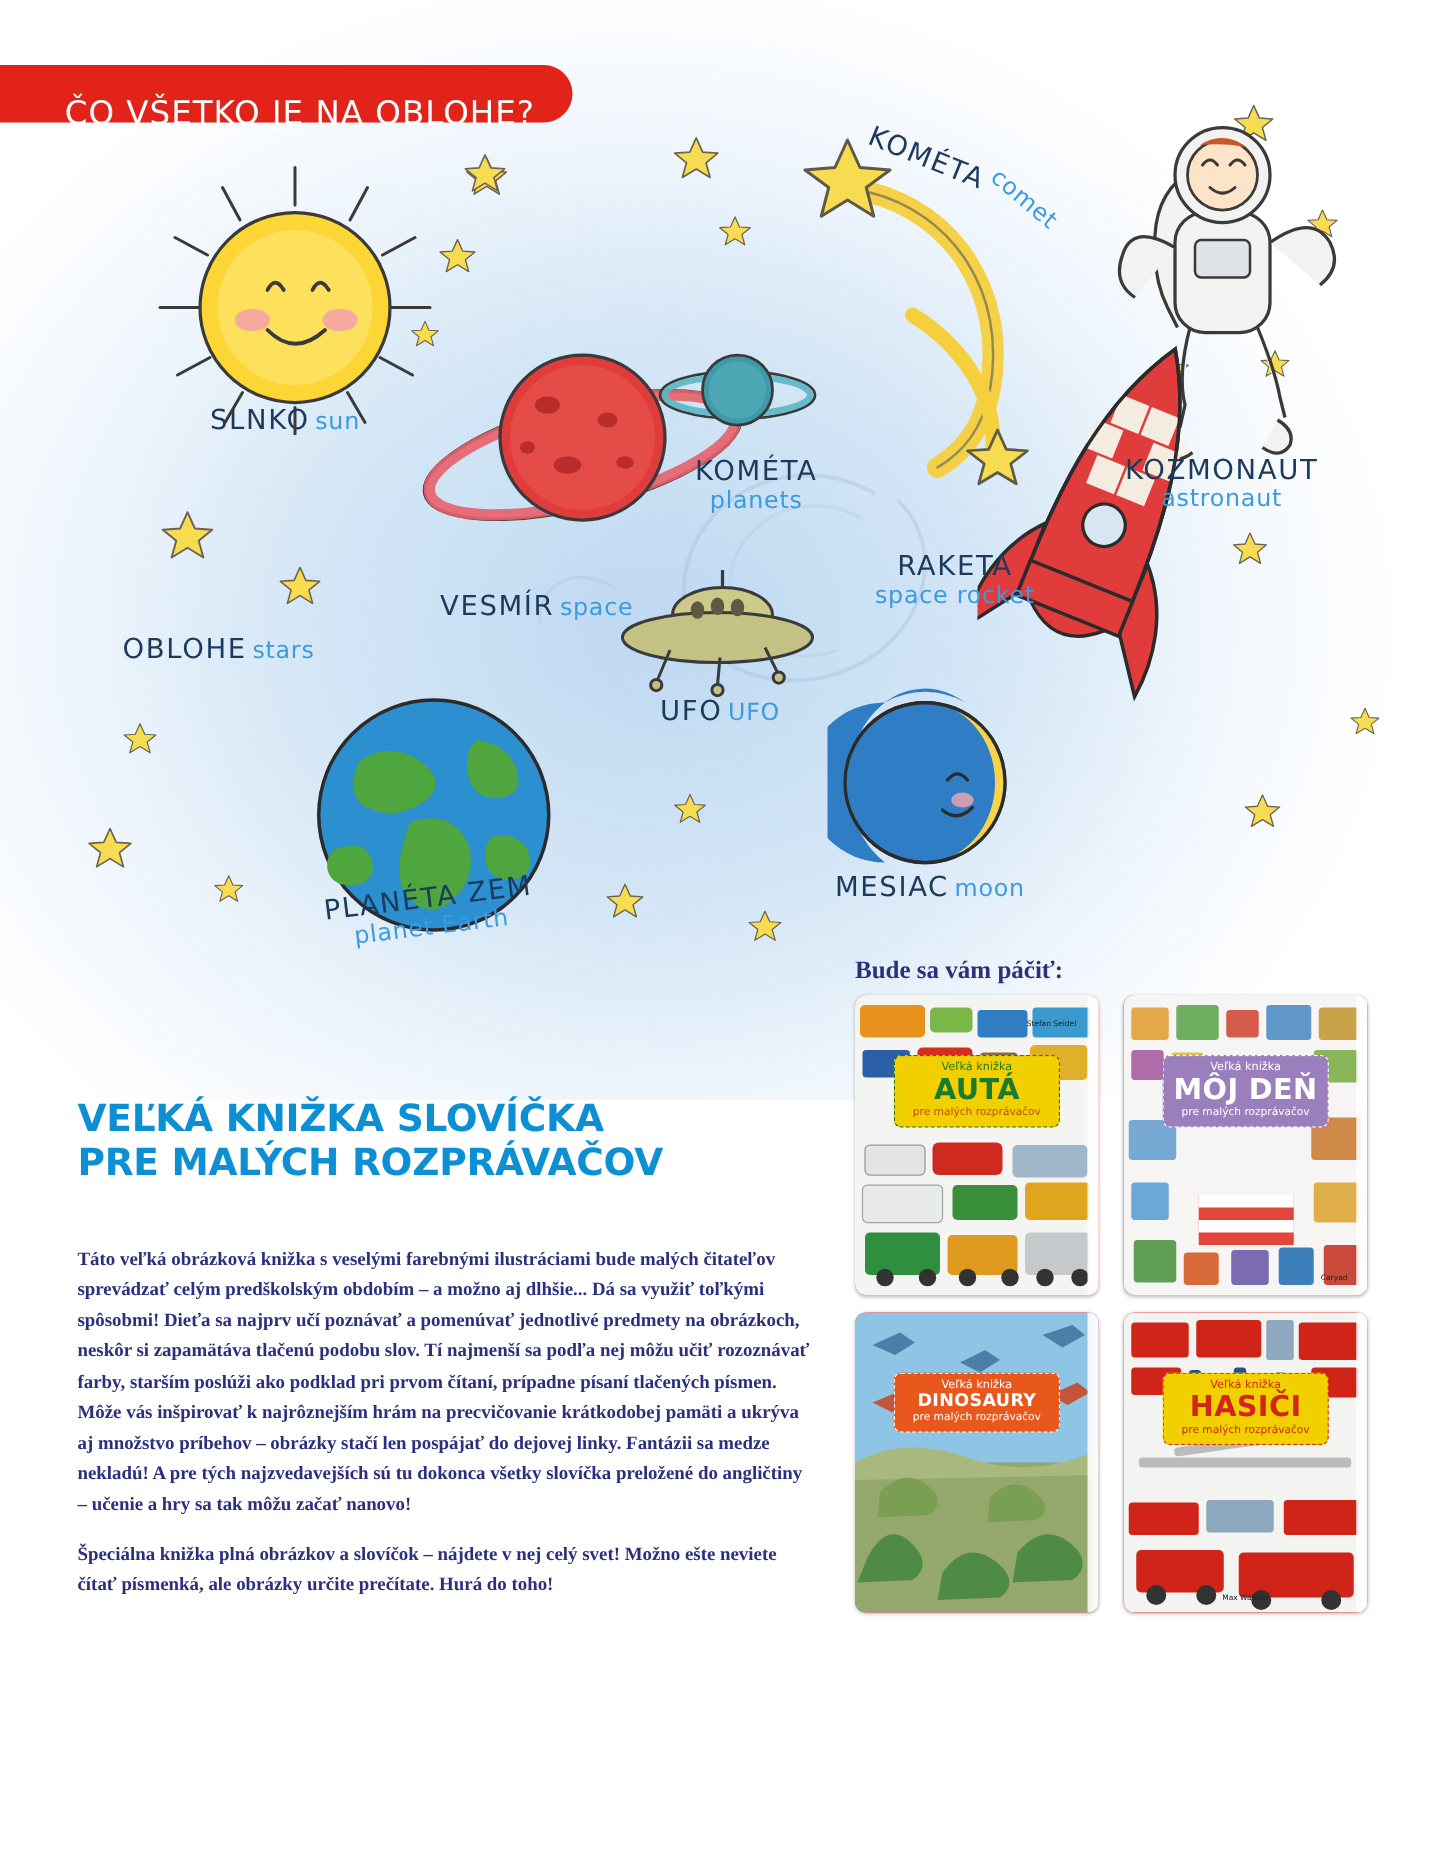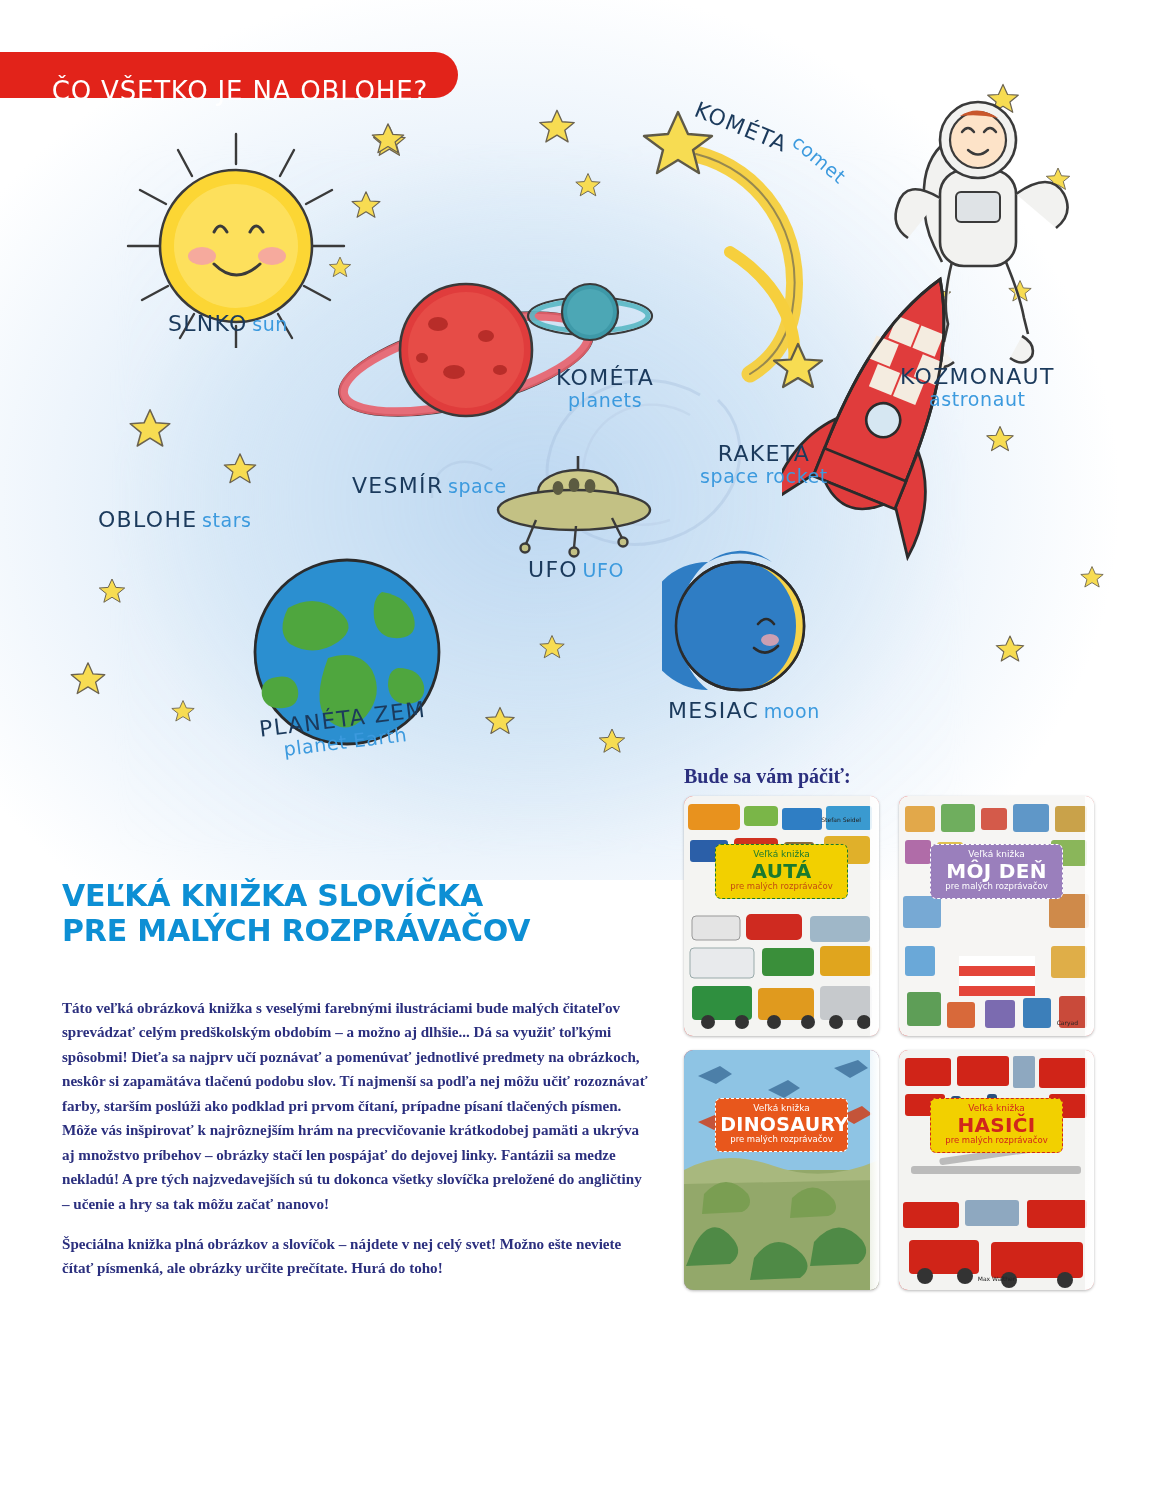--- a/index.html
+++ b/index.html
@@ -131,21 +131,21 @@
     top: 20%;
     width: 68%;
     padding: 5px 4px 6px;
     border-radius: 6px;
     text-align: center;
     color: #ffffff;
     border: 1.6px dashed rgba(255,255,255,0.95);
     font-family: "DejaVu Sans", sans-serif;
   }
   .promo-label .lbl-top { font-size: 9px; display: block; line-height: 1.1; }
-  .promo-label .lbl-main { font-size: 20px; font-weight: bold; display: block; line-height: 1.12; letter-spacing: 0.3px; }
+  .promo-label .lbl-main { font-size: 23px; font-weight: bold; display: block; line-height: 1.12; letter-spacing: 0.3px; }
   .promo-label .lbl-sub { font-size: 8.5px; display: block; line-height: 1.1; }
   .promo-author {
     position: absolute;
     font-size: 6px;
     color: #222;
     font-family: "DejaVu Sans", sans-serif;
   }
 
   
   #footer { position: absolute; left: 0; top: 1318px; width: 1152px; height: 182px; background: #ffffff; }
@@ -326,21 +326,21 @@
       </g>
       <path d="M90,8 C128,68 134,140 134,210 L46,210 C46,140 52,68 90,8 Z" fill="none" stroke="#2b2b2b" stroke-width="2.8"></path>
       <circle cx="90" cy="160" r="17" fill="#d6e7f2" stroke="#2b2b2b" stroke-width="2.6"></circle>
       <path d="M46,176 C18,206 12,246 16,278 L46,236 Z" fill="#e03c3c" stroke="#2b2b2b" stroke-width="2.8"></path>
       <path d="M134,176 C162,206 168,246 164,278 L134,236 Z" fill="#e03c3c" stroke="#2b2b2b" stroke-width="2.8"></path>
       <rect x="46" y="208" width="88" height="30" fill="#e03c3c" stroke="#2b2b2b" stroke-width="2.8"></rect>
       <path d="M58,238 q32,30 64,0 Z" fill="#e03c3c" stroke="#2b2b2b" stroke-width="2.6"></path>
     </g>
   </svg>
 
-  <div class="scene-label lbl-inline" style="left:168px; top:312px;">
+  <div class="scene-label lbl-inline" style="left:168px; top:325px;">
     <span class="lbl-sk">SLNKO</span>
     <span class="lbl-en">sun</span>
   </div>
 
   <div class="scene-label" style="left:700px; top:98px; transform:rotate(22deg); transform-origin:left top;">
     <span class="lbl-sk">KOMÉTA</span>
     <span class="lbl-en" style="display:inline-block; transform:rotate(18deg);">comet</span>
   </div>
 
   <div class="scene-label lbl-stack" style="left:900px; top:365px;">
@@ -495,21 +495,21 @@
         <path d="M156,66 l22,-10 l10,8 l-18,10 Z"></path>
       </g>
       <g fill="#7a9e52">
         <path d="M20,144 q22,-24 44,0 q6,12 -6,18 l-40,2 Z"></path>
         <path d="M108,148 q22,-22 42,2 q6,12 -6,16 l-38,2 Z"></path>
       </g>
     </svg>
     <div class="spine"></div>
     <div class="promo-label" style="background:#e8571c; border-color:#ffffff;">
       <span class="lbl-top" style="color:#ffffff;">Veľká knižka</span>
-      <span class="lbl-main" style="color:#ffffff; font-size:19px;">DINOSAURY</span>
+      <span class="lbl-main" style="color:#ffffff; font-size:14px;">DINOSAURY</span>
       <span class="lbl-sub" style="color:#ffffff;">pre malých rozprávačov</span>
     </div>
   </div>
 
   <div class="promo-book">
     <svg class="cover-art" viewBox="0 0 195 240" preserveAspectRatio="none">
       <rect width="195" height="240" fill="#f3f3f1"></rect>
       <g fill="#d02418">
         <rect x="6" y="8" width="46" height="28" rx="3"></rect>
         <rect x="58" y="6" width="52" height="30" rx="3"></rect>

